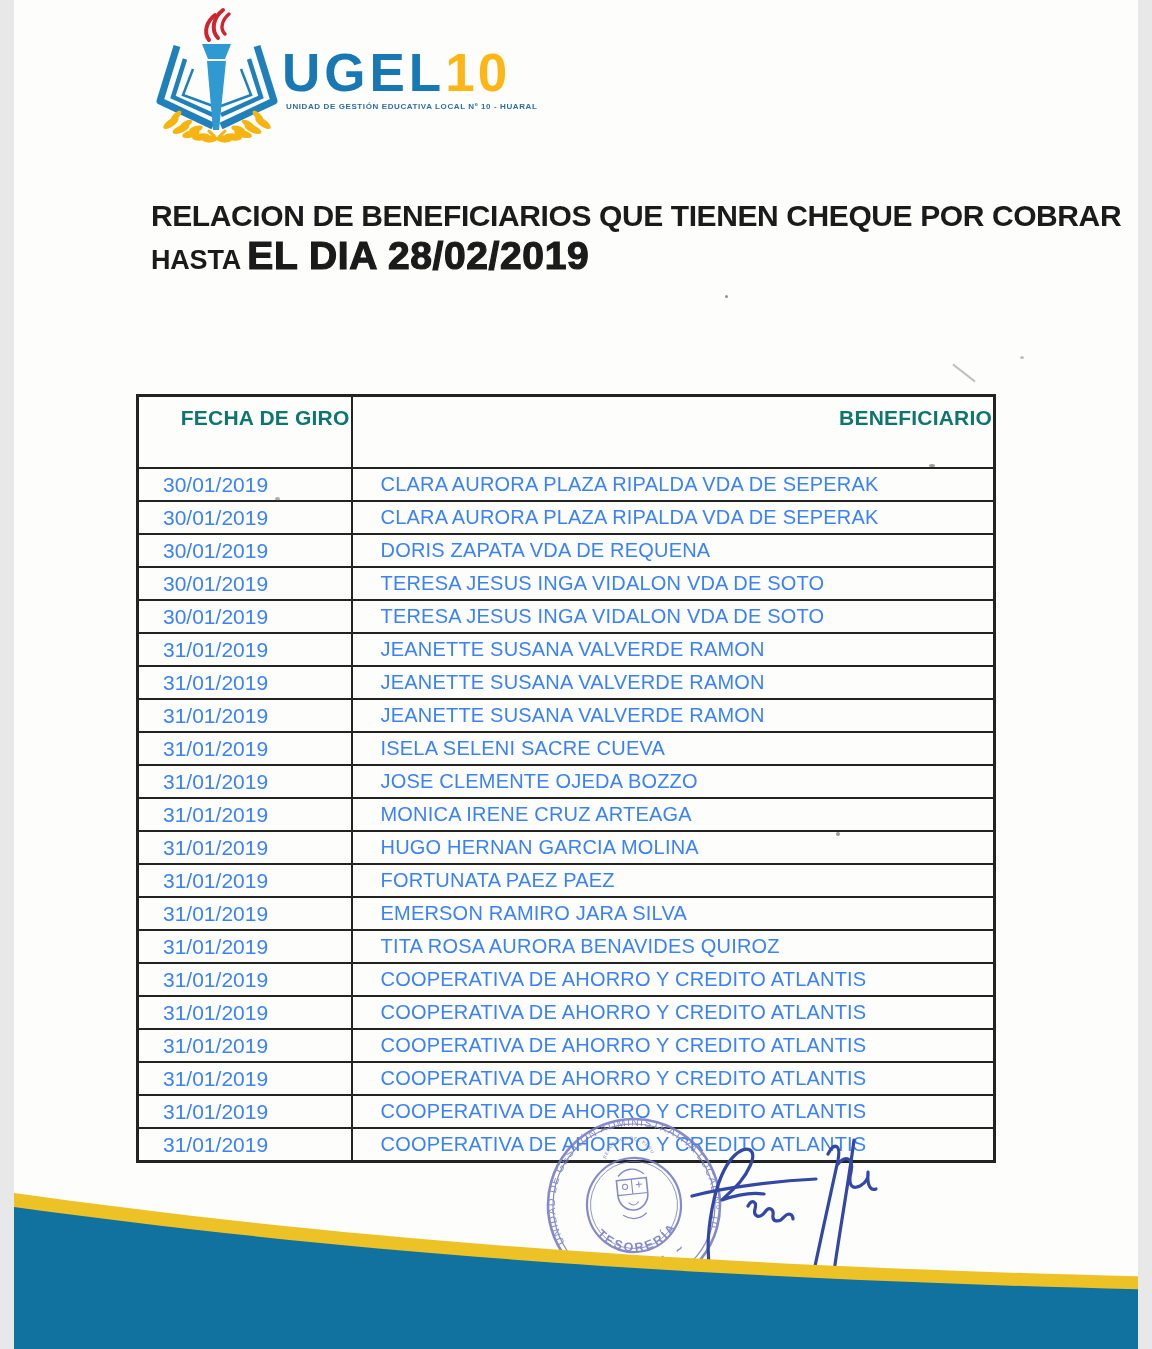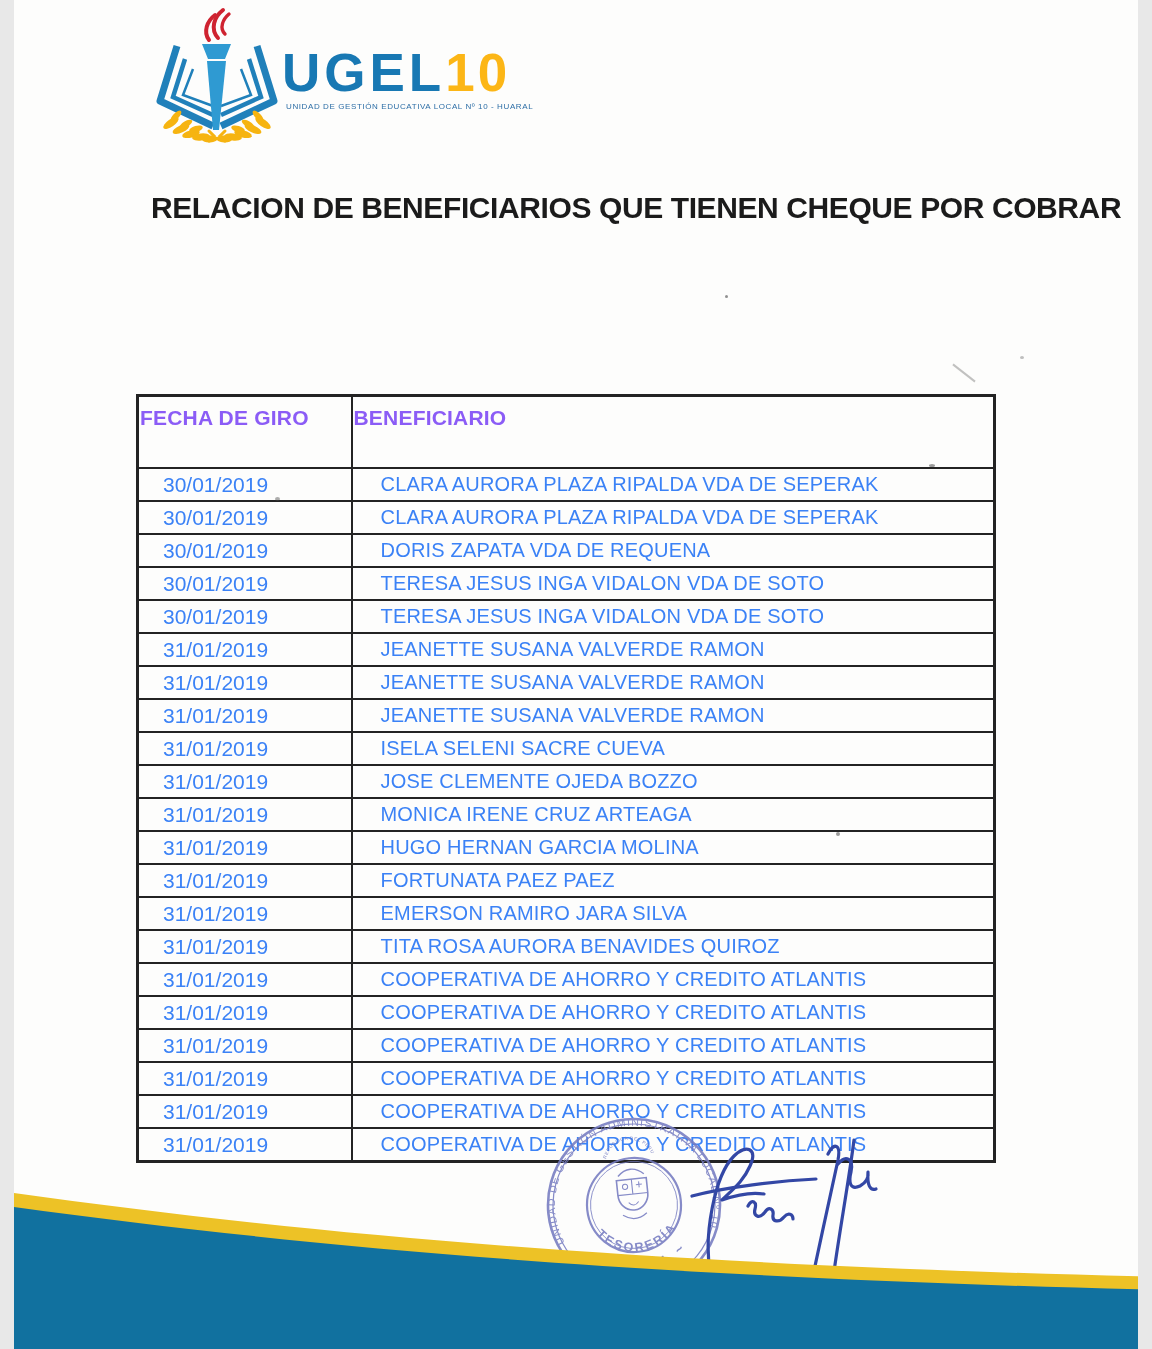--- a/index.html
+++ b/index.html
@@ -11,39 +11,39 @@
   
   .logo-graphic{position:absolute;left:138px;top:6px;width:130px;height:148px;}
   .book-stroke{stroke:var(--logo-book-blue);fill:none;}
   .torch-fill{fill:var(--torch-blue);}
   .flame-stroke{stroke:var(--flame-red);fill:none;stroke-linecap:round;}
   .laurel-fill{fill:var(--laurel-yellow);}
   .laurel-stroke{stroke:var(--laurel-yellow);fill:none;stroke-linecap:round;}
   .logo-wordmark{position:absolute;left:268px;top:42px;line-height:62px;white-space:nowrap;}
   .logo-acronym{font-size:53px;font-weight:bold;color:var(--brand-blue);letter-spacing:4px;}
   .logo-number{font-size:53px;font-weight:bold;color:var(--brand-yellow);letter-spacing:3px;}
-  .logo-caption{position:absolute;left:272px;top:102px;font-size:8px;font-weight:normal;
+  .logo-caption{position:absolute;left:272px;top:102px;font-size:8px;font-weight:bold;
     color:#2d6ea6;letter-spacing:0.6px;white-space:nowrap;}
   
   .quote{position:absolute;left:0;top:139px;width:1152px;text-align:center;
     font-family:"Liberation Serif",serif;font-style:italic;font-weight:bold;
     font-size:23px;color:#2b2b2b;letter-spacing:0.3px;}
-  .title-line1{position:absolute;left:137px;top:191px;font-size:30px;font-weight:bold;
+  .title-line1{position:absolute;left:137px;top:199px;font-size:30px;font-weight:bold;
     letter-spacing:-0.4px;color:#1b1b1b;white-space:nowrap;}
   .title-line2{position:absolute;left:137px;top:234px;white-space:nowrap;color:#1b1b1b;}
   .title-hasta{font-size:27px;font-weight:bold;letter-spacing:-0.2px;}
   .title-eldia{font-size:39px;font-weight:bold;letter-spacing:0.6px;
     -webkit-text-stroke:1.2px #1b1b1b;}
   
   .doc-table{position:absolute;left:122px;top:394px;width:860px;
     border-collapse:collapse;table-layout:fixed;z-index:2;}
   .doc-table,.doc-table th,.doc-table td{border:2px solid #232323;}
   .doc-table{border-width:3px;}
-  .doc-table th{height:60px;vertical-align:top;padding-top:9px;text-align:left;
-    font-size:21px;color:#8b5cf6;letter-spacing:0.2px;}
+  .doc-table th{height:60px;vertical-align:top;padding-top:9px;text-align:right;
+    font-size:21px;color:#0f766e;letter-spacing:0.2px;}
   .doc-table td{height:29px;vertical-align:middle;font-weight:normal;color:#3b82f6;}
   .col-date{width:214px;}
   .cell-date{font-size:21px;padding-left:24px;}
   .cell-ben{font-size:20px;padding-left:28px;letter-spacing:0.2px;}
   
   .stamp-seal{position:absolute;left:529px;top:1114px;width:182px;height:182px;
     z-index:4;opacity:0.88;}
   .stamp-ink-stroke{stroke:var(--stamp-ink);fill:none;}
   .stamp-ink-fill{fill:var(--stamp-ink);stroke:none;}
   .signature-graphic{position:absolute;left:672px;top:1118px;width:220px;height:172px;z-index:5;}
@@ -105,20 +105,21 @@
       <path class="laurel-stroke" stroke-width="3" d="M57,125 l5,5 l-5,5"></path>
       <path class="laurel-stroke" stroke-width="3" d="M73,125 l-5,5 l5,5"></path>
     </g>
   </svg>
 
   <div class="logo-wordmark"><span class="logo-acronym">UGEL</span><span class="logo-number">10</span></div>
   <div class="logo-caption">UNIDAD DE GESTIÓN EDUCATIVA LOCAL Nº 10 - HUARAL</div>
 
 
   <div class="title-line1">RELACION DE BENEFICIARIOS QUE TIENEN CHEQUE POR COBRAR</div>
+  <div class="title-line2"><span class="title-hasta">HASTA </span><span class="title-eldia">EL DIA 28/02/2019</span></div>
 
   <table class="doc-table">
     <colgroup>
         <col class="col-date">
         <col>
       </colgroup>
     <thead>
       <tr>
         <th>FECHA DE GIRO</th>
         <th>BENEFICIARIO</th>

